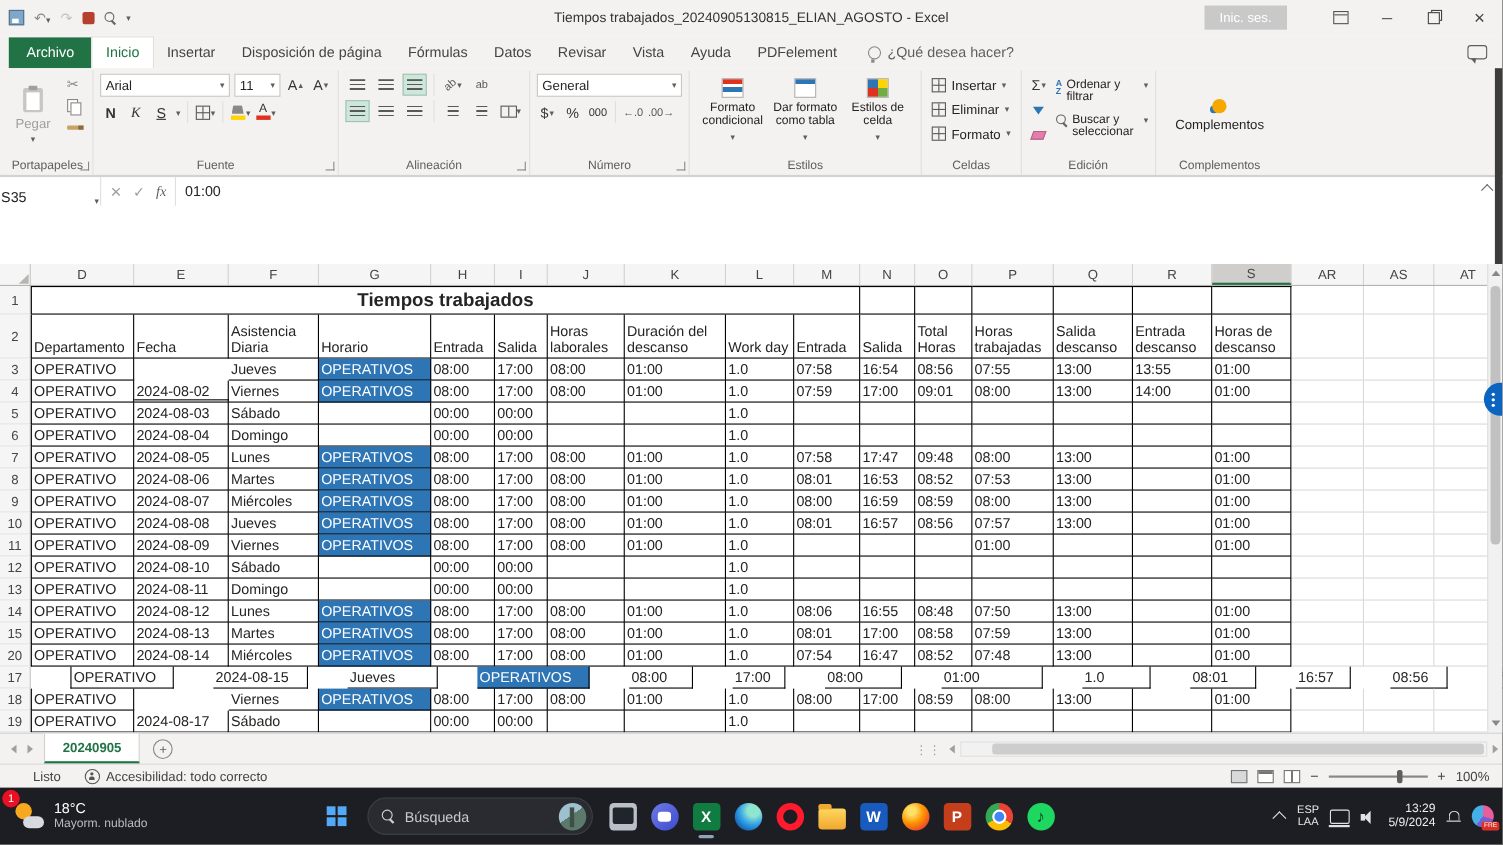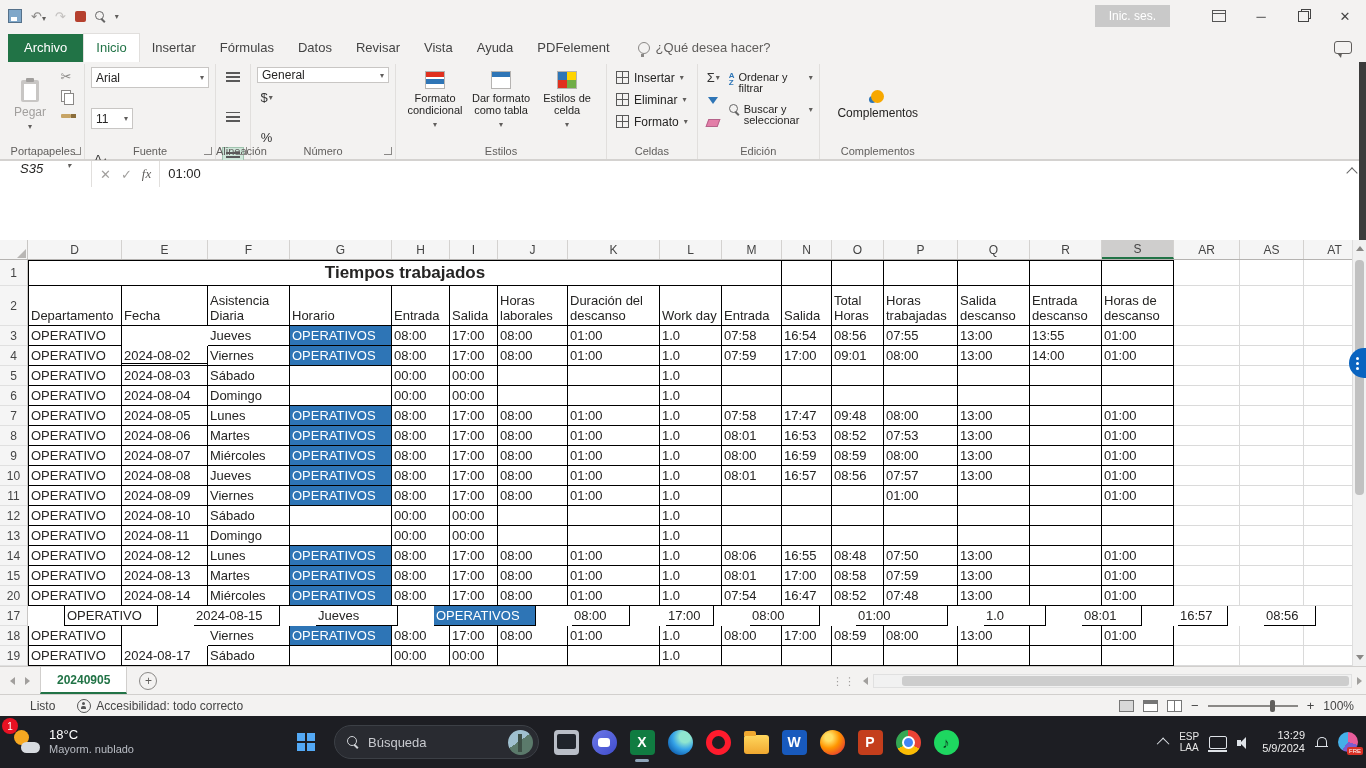--- a/index.html
+++ b/index.html
@@ -42,21 +42,21 @@
   .clip{width:18px;height:22px;background:#c8c6c4;border-radius:2px;position:relative;}
   .clip::before{content:"";position:absolute;left:3px;top:4px;width:12px;height:16px;background:#fff;}
   .clip::after{content:"";position:absolute;left:5px;top:-2px;width:8px;height:4px;background:#a19f9d;border-radius:1px;}
   .minicol{display:flex;flex-direction:column;justify-content:flex-start;gap:2px;margin-left:2px;}
   .mini{height:18px;min-width:24px;display:flex;align-items:center;justify-content:center;color:#8a8886;font-size:13px;gap:2px;}
   .copyic{width:8px;height:10px;border:1px solid #8a8886;position:relative;background:#fff;}
   .copyic::after{content:"";position:absolute;left:2px;top:2px;width:8px;height:10px;border:1px solid #8a8886;background:#fff;}
   .brush{width:10px;height:4px;background:#c7a465;position:relative;border-radius:1px;}
   .brush::after{content:"";position:absolute;right:-5px;top:0;width:5px;height:4px;background:#8a6d3b;}
   .vcol{display:flex;flex-direction:column;gap:4px;}
-  .hrow{display:flex;align-items:flex-start;gap:20px;flex-direction:column;}
+  .hrow{display:flex;align-items:center;gap:4px;}
   .combo{display:flex;align-items:center;justify-content:space-between;background:#fff;border:1px solid #c8c6c4;height:21px;padding:0 4px;font-size:12px;box-sizing:border-box;}
   .fmt{min-width:19px;height:20px;display:flex;align-items:center;justify-content:center;font-size:13px;color:#333;gap:1px;}
   .bold{font-weight:bold;}
   .ital{font-style:italic;font-family:"Liberation Serif",serif;}
   .unders{text-decoration:underline;}
   .grid12{width:13px;height:13px;border:1px solid #595959;box-sizing:border-box;
     background:linear-gradient(#595959,#595959) center/100% 1px no-repeat,linear-gradient(#595959,#595959) center/1px 100% no-repeat;}
   .colorbar{display:flex;flex-direction:column;align-items:center;line-height:10px;}
   .colorbar .bar{width:13px;height:4px;margin-top:1px;}
   .bar-y{background:#ffd400;}
@@ -79,21 +79,21 @@
   .az{font-size:8px;line-height:7px;color:#2e75b6;font-weight:bold;display:flex;flex-direction:column;}
   .mag{width:11px;height:11px;position:relative;flex:none;}
   .mag::before{content:"";position:absolute;left:0;top:0;width:7px;height:7px;border:1.5px solid #666;border-radius:50%;}
   .mag::after{content:"";position:absolute;left:7px;top:7px;width:5px;height:1.5px;background:#666;transform:rotate(45deg);transform-origin:0 0;}
   .eraser{width:10px;height:6px;background:#e37ea8;transform:skewX(-20deg);border:1px solid #b5638a;}
   .filldn{width:0;height:0;border-left:5px solid transparent;border-right:5px solid transparent;border-top:7px solid #2e75b6;}
   .dot-addin{width:13px;height:13px;border-radius:50%;background:#f7a800;box-shadow:-5px 3px 0 -3px #2e75b6;}
   .sep-v{width:1px;background:#e1dfdd;height:20px;margin:0 2px;}
   
   .fbar{height:80px;background:#fff;border-top:1px solid #d4d2d0;display:flex;align-items:flex-start;position:relative;box-sizing:border-box;}
-  .namebox{width:92px;height:26px;display:flex;align-items:flex-start;justify-content:space-between;padding:0 20px;border-right:1px solid #e1dfdd;font-size:13px;box-sizing:border-box;font-style:italic;}
+  .namebox{width:92px;height:26px;display:flex;align-items:flex-end;justify-content:space-between;padding:0 1px;border-right:1px solid #e1dfdd;font-size:13px;box-sizing:border-box;}
   .fbtns{display:flex;align-items:center;height:26px;border-right:1px solid #e1dfdd;padding:0 8px;gap:10px;color:#a19f9d;font-size:13px;}
   .fx{font-style:italic;color:#605e5c;font-family:"Liberation Serif",serif;}
   .fvalue{flex:1;padding:5px 8px;font-size:13px;}
   .chev{width:7px;height:7px;border-left:1.5px solid #666;border-top:1.5px solid #666;display:inline-block;}
   .chev.up{transform:rotate(45deg);}
   .fcollapse{position:absolute;right:10px;top:8px;}
   .edgestrip{position:absolute;right:0;top:62px;width:7px;height:178px;background:#3c3c3c;z-index:5;}
   
   .sheet{position:relative;height:426px;background:#fff;overflow:hidden;}
   .colheads{display:flex;height:20px;background:#f5f5f5;border-bottom:1px solid #b5b3b1;box-sizing:border-box;}
@@ -205,38 +205,40 @@
 
   <div class="titlebar">
     <div class="qat">
       <span class="qsave"></span>
       <span class="qundo">↶<span class="da">▾</span></span>
       <span class="qredo">↷</span>
       <span class="qpdf"></span>
       <span class="mag"></span>
       <span class="da">▾</span>
     </div>
+    <div class="title-text">Tiempos trabajados_20240905130815_ELIAN_AGOSTO - Excel</div>
     <div class="tb-right">
       <span class="signin">Inic. ses.</span>
       <span class="wbtn">
           <span class="ropts"></span>
         </span>
       <span class="wbtn">─</span>
       <span class="wbtn">
           <span class="restore"></span>
         </span>
       <span class="wbtn">✕</span>
     </div>
   </div>
 
   <div class="tabsrow">
     <div id="rtabs" style="display:flex;align-items:center;">
         <div class="tab tab-archivo">Archivo</div>
         <div class="tab active">Inicio</div>
         <div class="tab">Insertar</div>
+        <div class="tab">Disposición de página</div>
         <div class="tab">Fórmulas</div>
         <div class="tab">Datos</div>
         <div class="tab">Revisar</div>
         <div class="tab">Vista</div>
         <div class="tab">Ayuda</div>
         <div class="tab">PDFelement</div>
       </div>
     <div class="tellme">
       <span class="bulb"></span>
       <span>¿Qué desea hacer?</span>

